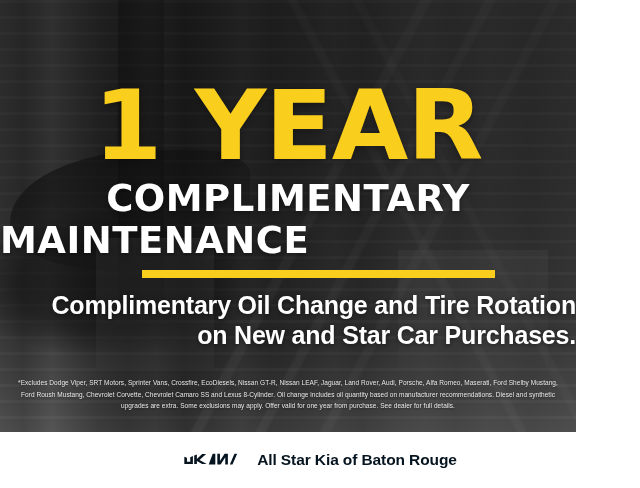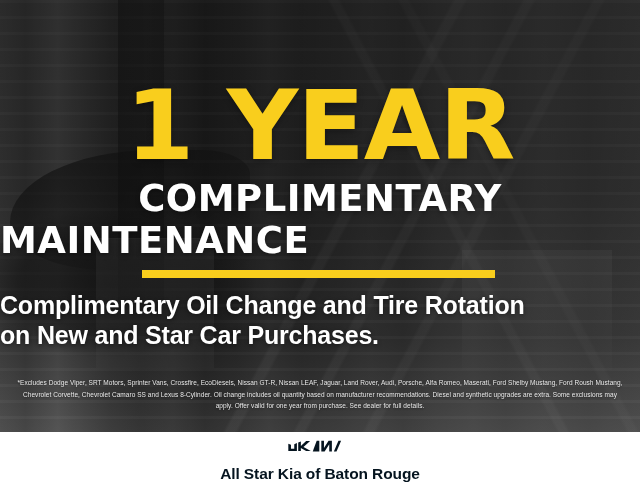--- a/index.html
+++ b/index.html
@@ -3,21 +3,21 @@
 <meta charset="utf-8">
 <style>
   * { margin:0; padding:0; box-sizing:border-box; }
   html,body { width:640px; height:488px; background:#fff;
     font-family:"Liberation Sans", sans-serif; -webkit-font-smoothing:antialiased; }
 
   .ad { position:relative; width:640px; height:488px; overflow:hidden; background:#fff; }
 
   
   .hero {
-    position:absolute; left:0; top:0; width:640px; height:432px;
+    position:absolute; left:0; top:0; width:576px; height:432px;
     overflow:hidden; background:#3a3a3a;
   }
   .bg-photo {
     position:absolute; inset:0;
     background:
       
       linear-gradient(118deg, rgba(255,255,255,0) 52%, rgba(180,180,180,.10) 52.4%, rgba(180,180,180,.10) 53.4%, rgba(255,255,255,0) 53.8%),
       linear-gradient(118deg, rgba(255,255,255,0) 60%, rgba(190,190,190,.09) 60.4%, rgba(190,190,190,.09) 61.3%, rgba(255,255,255,0) 61.7%),
       linear-gradient(118deg, rgba(255,255,255,0) 68%, rgba(190,190,190,.08) 68.4%, rgba(190,190,190,.08) 69.3%, rgba(255,255,255,0) 69.7%),
       linear-gradient(62deg, rgba(255,255,255,0) 64%, rgba(175,175,175,.09) 64.4%, rgba(175,175,175,.09) 65.2%, rgba(255,255,255,0) 65.6%),
@@ -96,21 +96,21 @@
     font-family:"DejaVu Sans", sans-serif;
     text-shadow:0 2px 5px rgba(0,0,0,.35);
   }
   .rule {
     position:absolute; left:142px; top:270px; width:353px; height:8px;
     background:#F9CE1D;
   }
 
   .offer-line {
     position:absolute; left:0; right:0; top:290px;
-    text-align:left;
+    text-align:right;
     font-size:25px; line-height:30px;
     font-weight:700; letter-spacing:-.2px;
     color:#ffffff;
     font-family:"Liberation Sans", sans-serif;
     text-shadow:0 1px 4px rgba(0,0,0,.45);
   }
 
   
   .disclaimer {
     position:absolute; left:14px; right:14px; top:377px;
@@ -119,21 +119,21 @@
     color:#e9e9e9;
     font-family:"Liberation Sans", sans-serif;
     letter-spacing:.05px;
     text-shadow:0 1px 2px rgba(0,0,0,.4);
   }
 
   
   .footer {
     position:absolute; left:0; top:432px; width:640px; height:56px;
     background:#ffffff;
-    display:flex; align-items:center; justify-content:center; gap:8px;flex-direction:column;
+    display:flex; align-items:center; justify-content:center; gap:8px;
   }
   .kia-logo { display:block; width:66px; height:20px; }
   .dealer-name {
     font-size:15.5px; font-weight:700; letter-spacing:-.1px;
     color:#05141F;
     font-family:"Liberation Sans", sans-serif;
   }
 </style>
 </head>
 <body>

